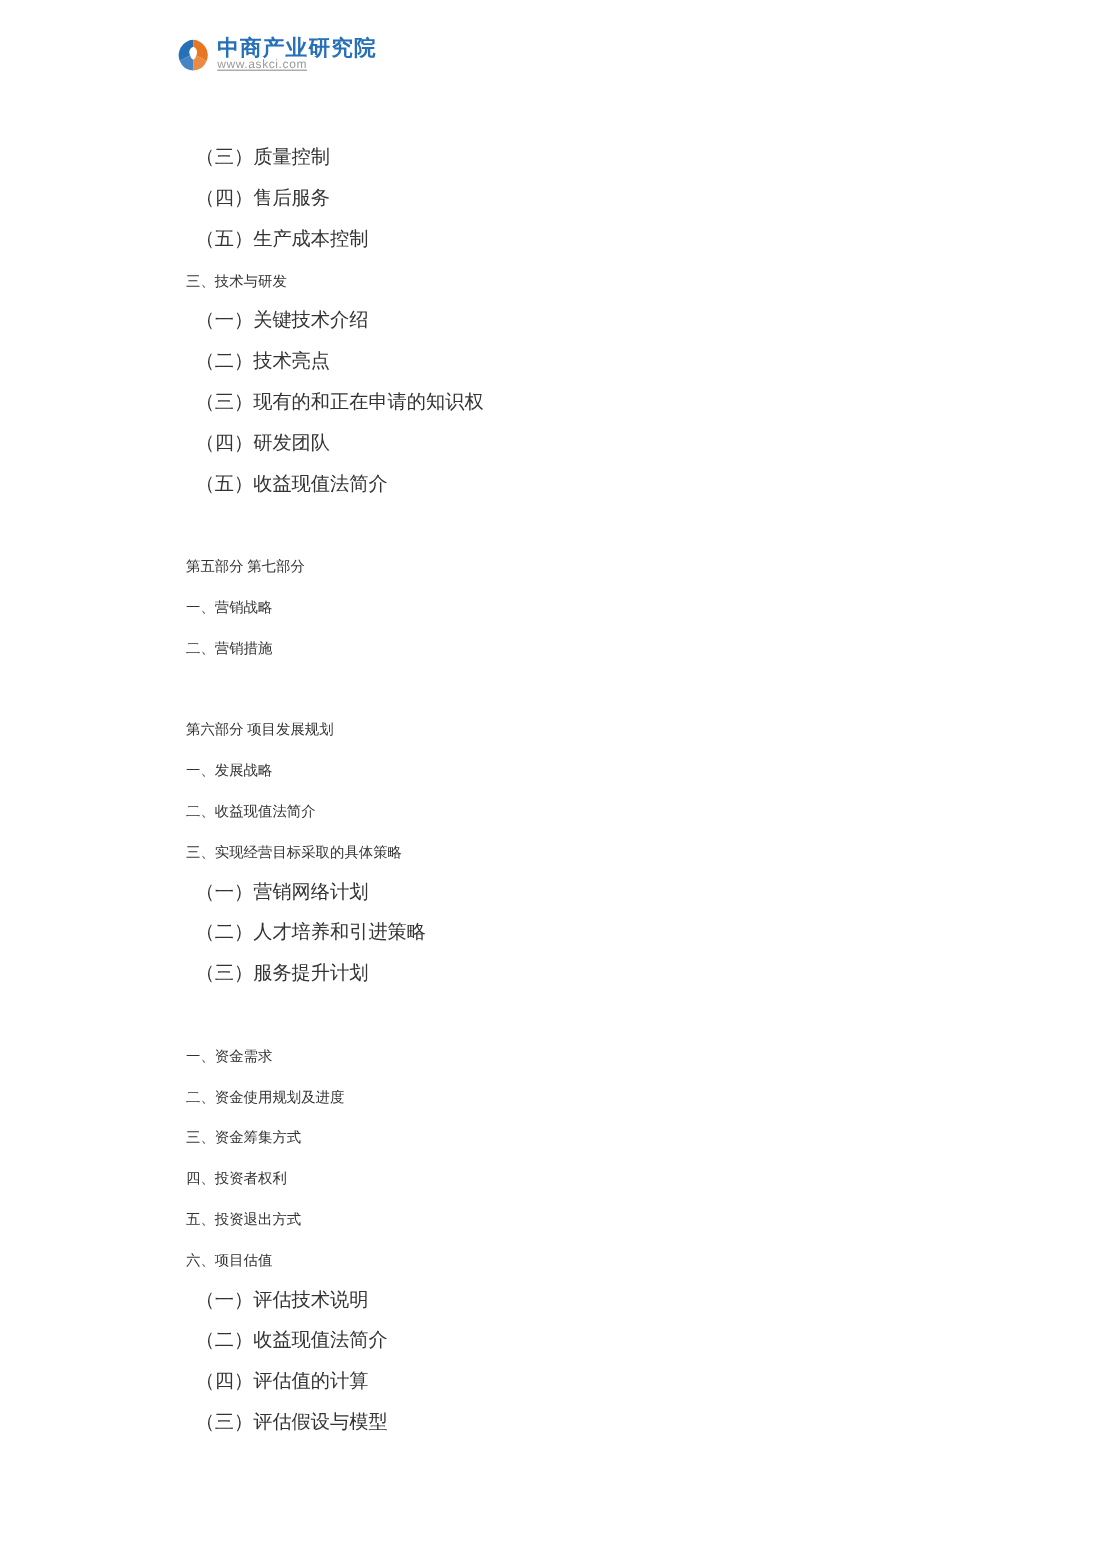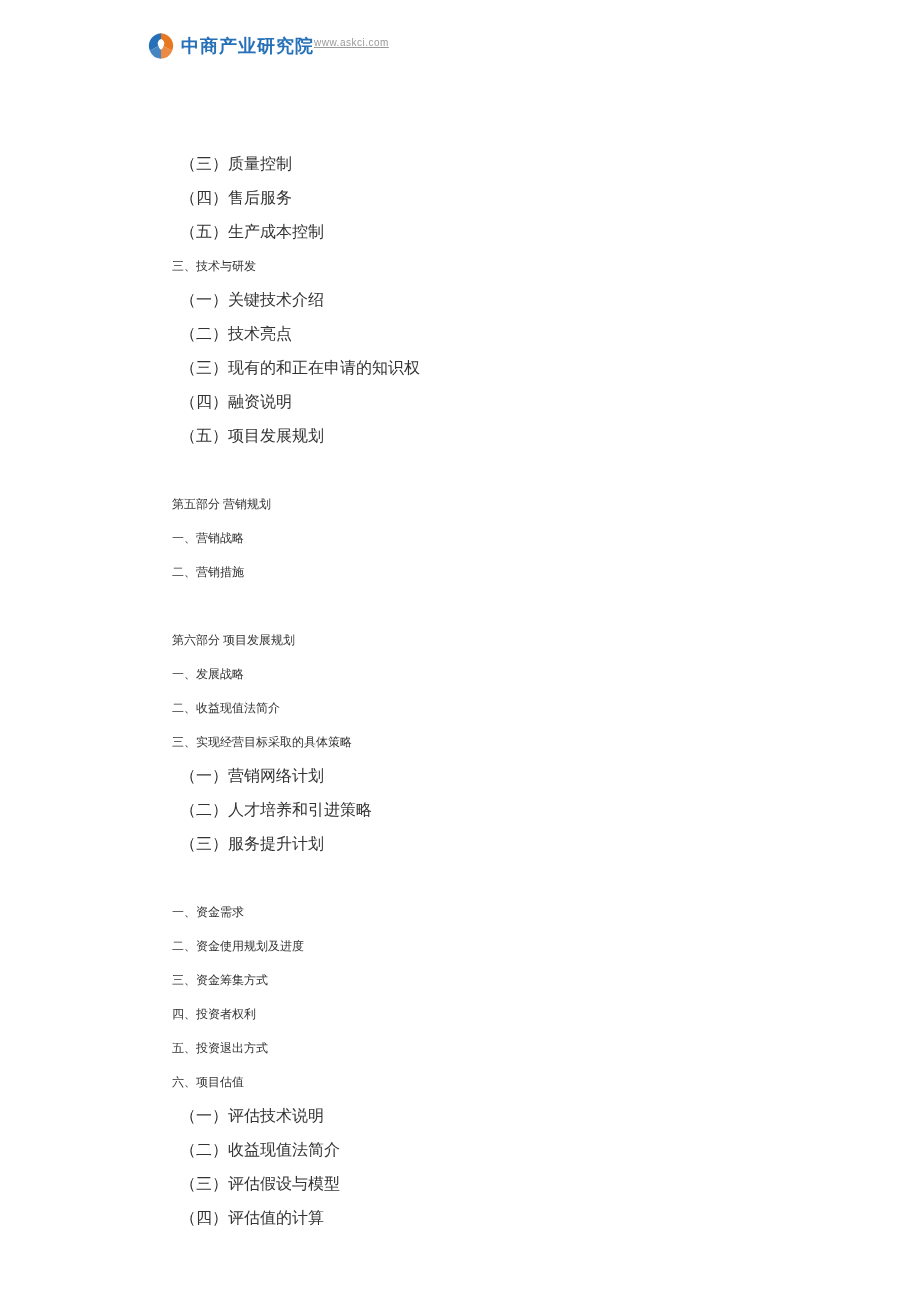--- a/index.html
+++ b/index.html
@@ -26,20 +26,21 @@
       height: 32px;
       position: relative;
       margin-right: 4px;
     }
     .logo-icon svg {
       width: 100%;
       height: 100%;
     }
     .logo-text {
       display: flex;
+      flex-direction: column;
       justify-content: center;
     }
     .logo-title {
       font-size: 18px;
       font-weight: bold;
       color: #2670b8;
       letter-spacing: 1px;
       line-height: 1;
       font-family: "Microsoft YaHei", sans-serif;
     }
@@ -47,23 +48,22 @@
       font-size: 10px;
       color: #999;
       letter-spacing: 0.5px;
       line-height: 1.2;
       font-family: Arial, sans-serif;
       text-decoration: underline;
     }
     .content {
       position: absolute;
       top: 115px;
-      left: 172px;
+      left: 155px;
       right: 155px;
-      margin-top: 32px;
     }
     .line {
       font-size: 12px;
       color: #333;
       line-height: 34px;
       white-space: nowrap;
     }
     .line-sub {
       font-size: 16px;
       color: #333;
@@ -94,38 +94,38 @@
 </div>
 
 <div class="content" id="content-container">
 <div class="line-sub">（三）质量控制</div>
     <div class="line-sub">（四）售后服务</div>
     <div class="line-sub">（五）生产成本控制</div>
     <div class="line">三、技术与研发</div>
     <div class="line-sub">（一）关键技术介绍</div>
     <div class="line-sub">（二）技术亮点</div>
     <div class="line-sub">（三）现有的和正在申请的知识权</div>
-    <div class="line-sub">（四）融资说明</div>
-    <div class="line-sub">（五）项目发展规划</div>
+    <div class="line-sub">（四）研发团队</div>
+    <div class="line-sub">（五）收益现值法简介</div>
     <div class="spacer"></div>
-    <div class="line">第五部分  营销规划</div>
+    <div class="line">第五部分  第七部分</div>
     <div class="line">一、营销战略</div>
     <div class="line">二、营销措施</div>
     <div class="spacer"></div>
     <div class="line">第六部分  项目发展规划</div>
     <div class="line">一、发展战略</div>
     <div class="line">二、收益现值法简介</div>
     <div class="line">三、实现经营目标采取的具体策略</div>
     <div class="line-sub">（一）营销网络计划</div>
     <div class="line-sub">（二）人才培养和引进策略</div>
     <div class="line-sub">（三）服务提升计划</div>
     <div class="spacer"></div>
     <div class="line">一、资金需求</div>
     <div class="line">二、资金使用规划及进度</div>
     <div class="line">三、资金筹集方式</div>
     <div class="line">四、投资者权利</div>
     <div class="line">五、投资退出方式</div>
     <div class="line">六、项目估值</div>
     <div class="line-sub">（一）评估技术说明</div>
     <div class="line-sub">（二）收益现值法简介</div>
+    <div class="line-sub">（四）评估值的计算</div>
     <div class="line-sub">（三）评估假设与模型</div>
-    <div class="line-sub">（四）评估值的计算</div>
   </div>
 
 </body></html>

